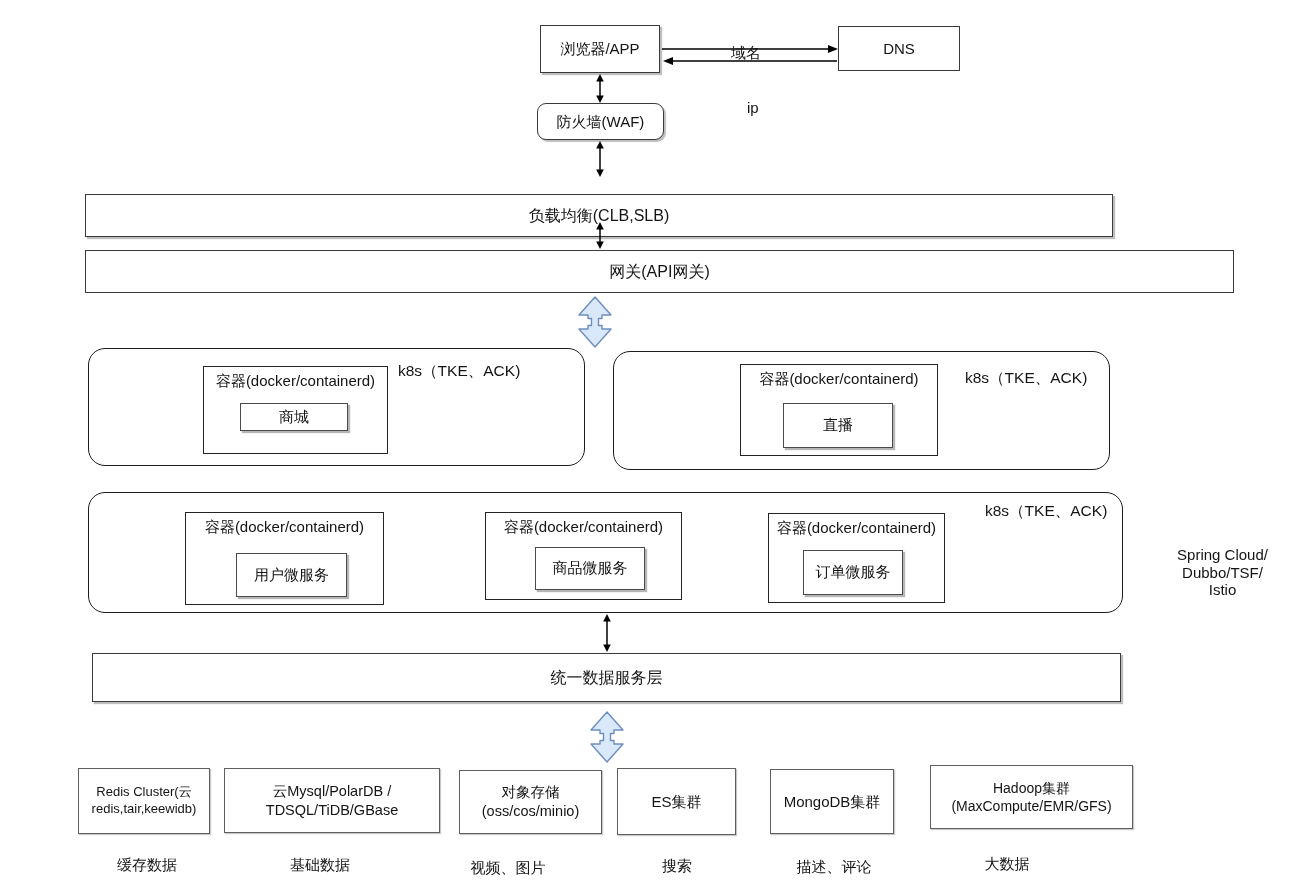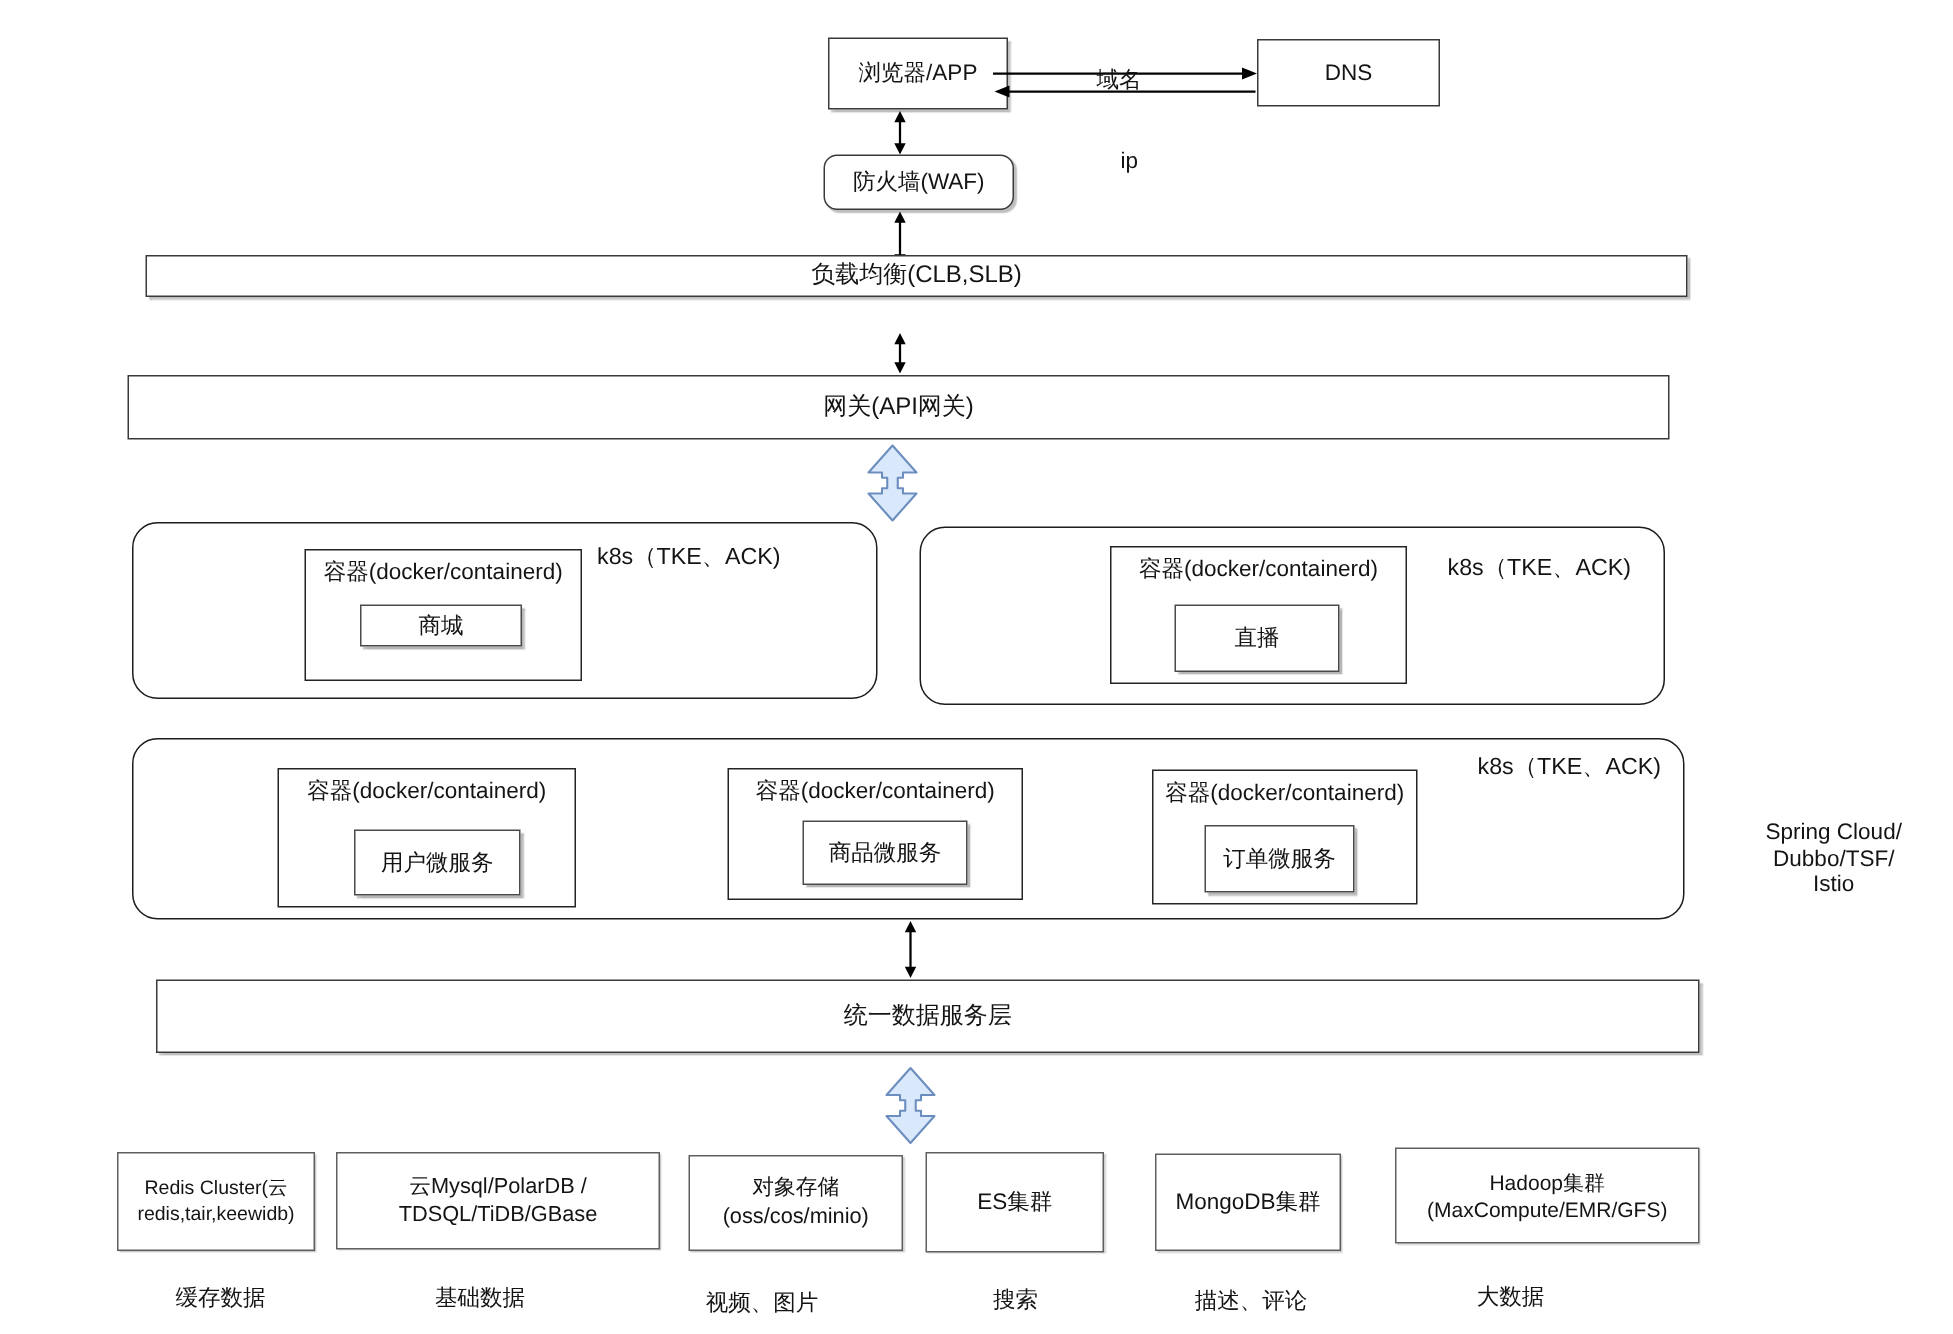--- a/index.html
+++ b/index.html
@@ -1,21 +1,21 @@
 <!DOCTYPE html>
 <html><head>
 <meta charset="utf-8">
 <style>
   html,body{margin:0;padding:0;background:#fff;}
   .canvas{position:relative;width:1302px;height:889px;background:#ffffff;overflow:hidden;
           font-family:"Liberation Sans","DejaVu Sans",sans-serif;color:#141414;}
   .abs{position:absolute;box-sizing:border-box;}
   .node{border:1px solid #3a3a3a;background:#fff;display:flex;align-items:center;justify-content:center;
         text-align:center;font-size:15px;line-height:1.2;}
-  .sh{box-shadow:2px 2px 1px rgba(110,110,110,0.45);margin-left:12px;}
+  .sh{box-shadow:2px 2px 1px rgba(110,110,110,0.45);}
   .bar{font-size:16px;}
   .round{border-radius:9px;}
   .k8sbox{border:1px solid #1c1c1c;border-radius:17px;background:#fff;}
   .contbox{border:1px solid #242424;background:#fff;padding-left:16px;}
   .conttitle{position:absolute;top:5px;left:0;width:100%;text-align:center;font-size:15px;white-space:nowrap;}
   .svc{border:1px solid #4a4a4a;background:#fff;display:flex;align-items:center;justify-content:center;
        font-size:15px;box-shadow:2px 2px 1px rgba(110,110,110,0.5);}
   .k8slabel{font-size:15.5px;white-space:nowrap;}
   .freelabel{font-size:15px;white-space:nowrap;margin-top:24px;}
   .store{border:1.5px solid #5f5f5f;background:#fff;display:flex;flex-direction:column;align-items:center;
@@ -56,31 +56,31 @@
   <div class="abs node round sh" style="left:537px;top:103px;width:127px;height:37px">
     <span>防火墙(WAF)</span>
   </div>
 
   <svg class="abs" style="left:593px;top:141px" width="14" height="36" viewBox="0 0 14 36">
     <line x1="7" y1="6" x2="7" y2="30" stroke="#000" stroke-width="1.5"></line>
     <polygon points="7,0 3.2,7.5 10.8,7.5" fill="#000"></polygon>
     <polygon points="7,36 3.2,28.5 10.8,28.5" fill="#000"></polygon>
   </svg>
 
-  <div class="abs node bar sh" style="left:85px;top:170px;width:1028px;height:28px">
+  <div class="abs node bar sh" style="left:85px;top:194px;width:1028px;height:43px">
     <span>负载均衡(CLB,SLB)</span>
   </div>
 
   <svg class="abs" style="left:593px;top:222px" width="14" height="27" viewBox="0 0 14 27">
     <line x1="7" y1="6" x2="7" y2="21" stroke="#000" stroke-width="1.5"></line>
     <polygon points="7,0 3.2,7.5 10.8,7.5" fill="#000"></polygon>
     <polygon points="7,27 3.2,19.5 10.8,19.5" fill="#000"></polygon>
   </svg>
 
-  <div class="abs node bar" style="left:85px;top:250px;width:1028px;height:43px">
+  <div class="abs node bar" style="left:85px;top:250px;width:1149px;height:43px">
     <span>网关(API网关)</span>
   </div>
 
   <svg class="abs" style="left:577px;top:296px" width="36" height="52" viewBox="0 0 36 52">
     <path d="M18 1 L34 19 L25 19 L25 22.5 L21.5 22.5 L21.5 29.5 L25 29.5 L25 33 L34 33 L18 51 L2 33 L11 33 L11 29.5 L14.5 29.5 L14.5 22.5 L11 22.5 L11 19 L2 19 Z" fill="#dae8fc" stroke="#6c8ebf" stroke-width="1.4" stroke-linejoin="round"></path>
   </svg>
 
   <div class="abs k8sbox" style="left:88px;top:348px;width:497px;height:118px"></div>
   <div class="abs k8slabel" style="left:398px;top:361px">k8s（TKE、ACK)</div>
   <div class="abs contbox" style="left:203px;top:366px;width:185px;height:88px">

